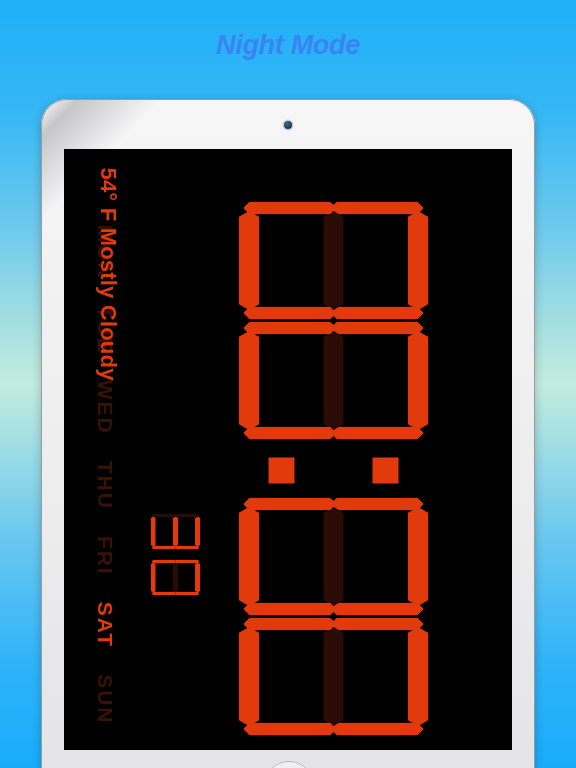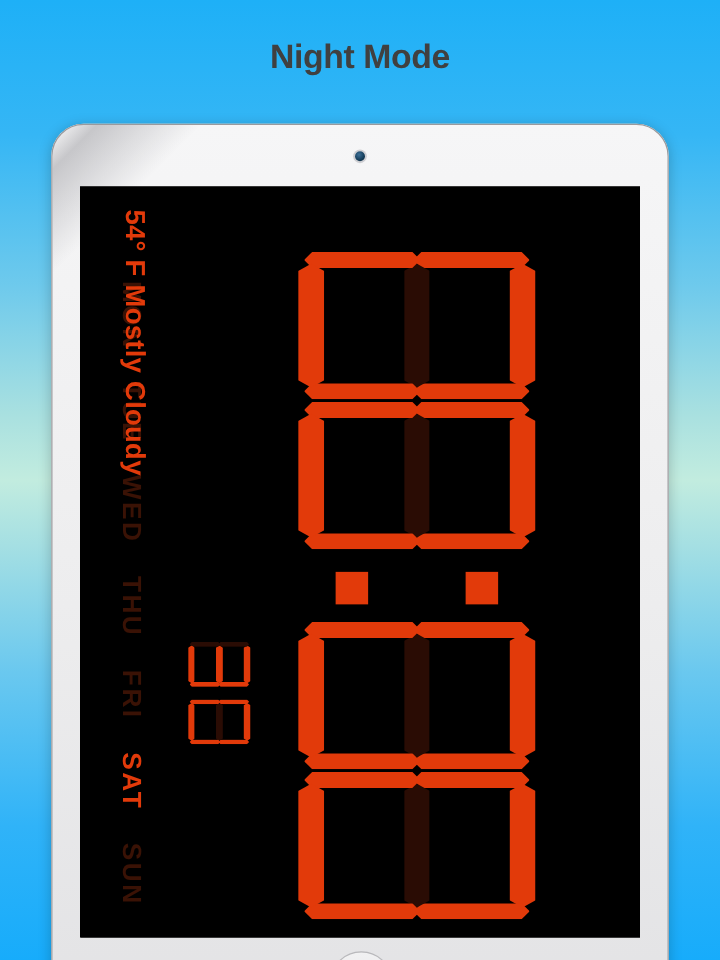--- a/index.html
+++ b/index.html
@@ -28,21 +28,22 @@
   
   .page-title {
     position: absolute;
     top: 30px;
     left: 0;
     width: 100%;
     text-align: center;
     font-size: 27px;
     font-weight: bold;
     letter-spacing: -0.3px;
-    color: #404040;
+    color: #3b82f6;
+    font-style: italic;
   }
 
   
   .tablet {
     position: absolute;
     left: 41px;
     top: 99px;
     width: 494px;
     height: 700px;
     border-radius: 26px;

